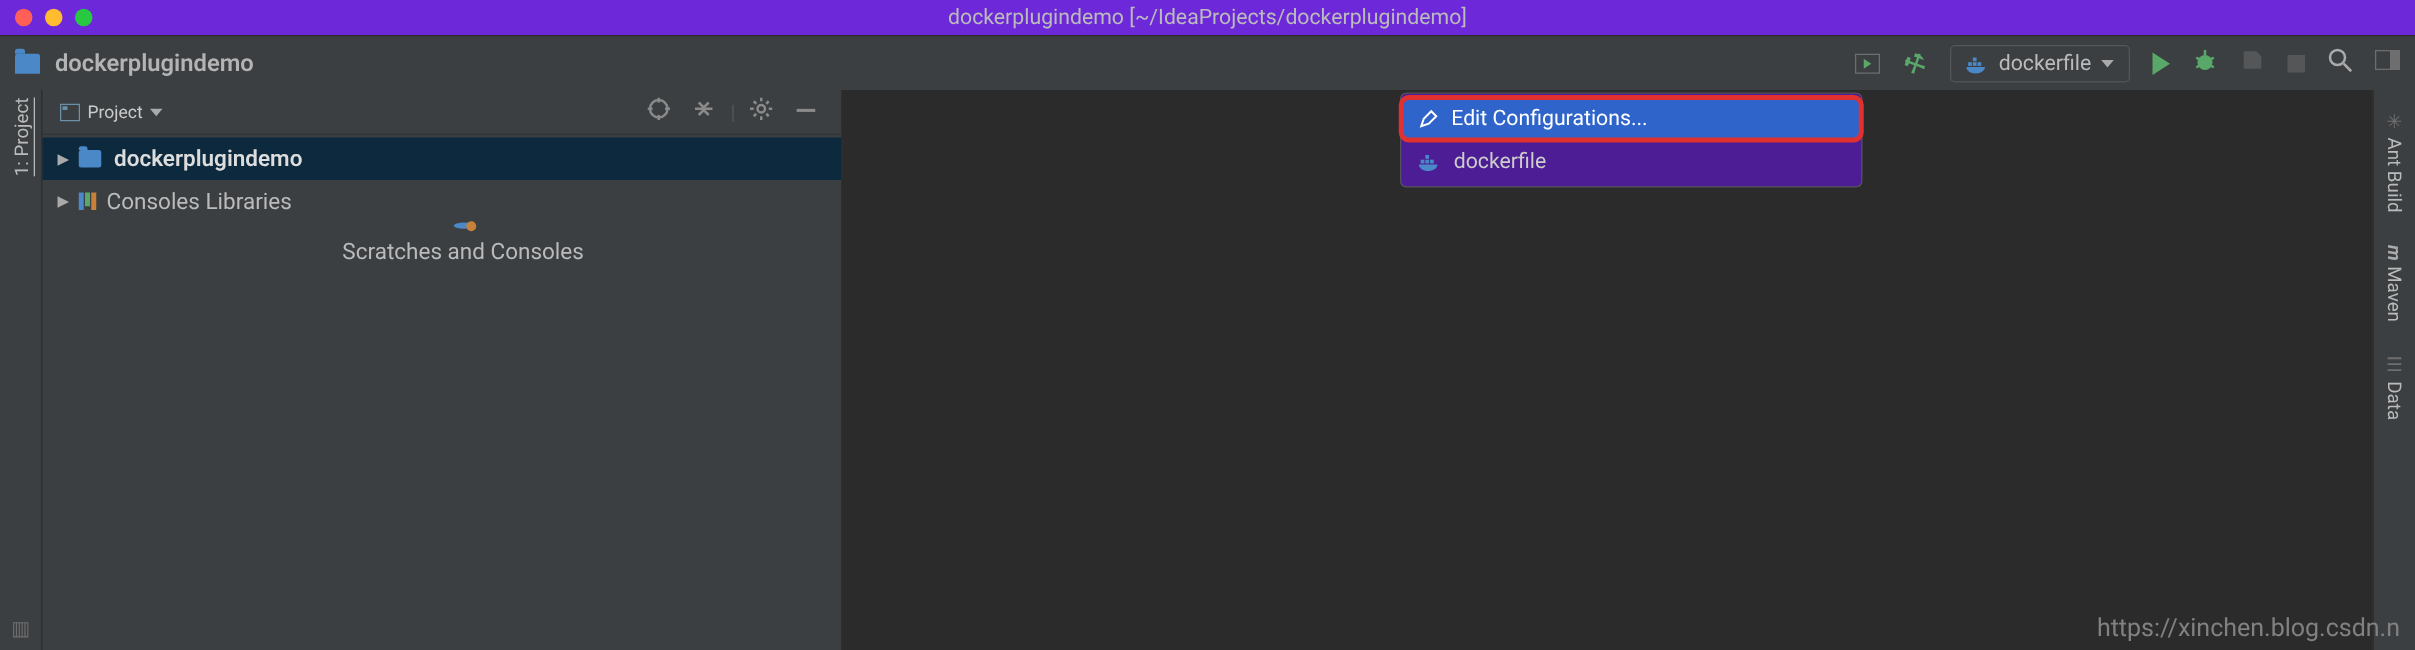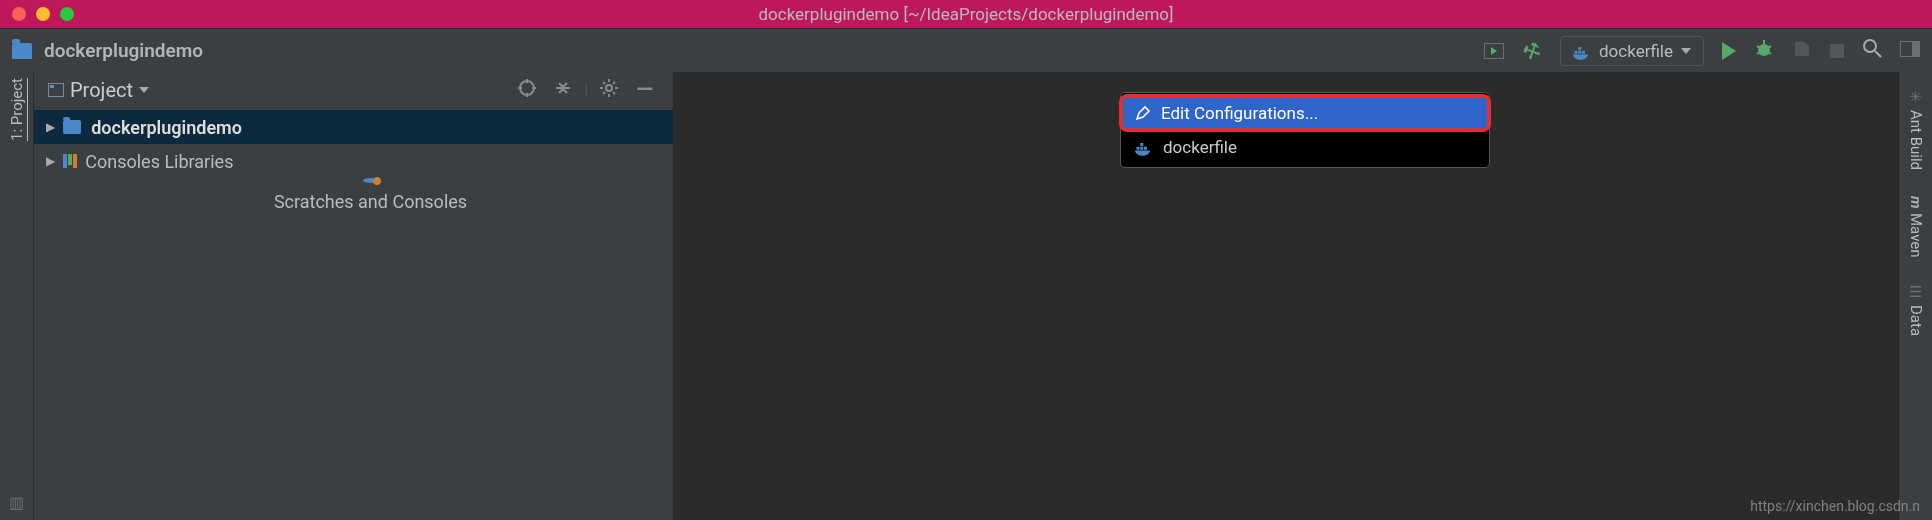--- a/index.html
+++ b/index.html
@@ -1,18 +1,18 @@
 <!DOCTYPE html>
 <html><head>
 <meta charset="utf-8">
 <style>
   * { box-sizing: border-box; margin: 0; padding: 0; font-family: -apple-system, BlinkMacSystemFont, "Segoe UI", Roboto, sans-serif; }
   html, body { width: 1932px; height: 520px; background: #2b2b2b; color: #bbbbbb; overflow: hidden; }
 
-  .title-bar { height: 28px; background: #be185d; display: flex; align-items: center; padding-left: 12px; position: relative; }
+  .title-bar { height: 28px; background: #6d28d9; display: flex; align-items: center; padding-left: 12px; position: relative; }
   .traffic { display: flex; gap: 10px; }
   .traffic .dot { width: 14px; height: 14px; border-radius: 50%; }
   .dot.red { background: #ff5f57; }
   .dot.yellow { background: #febc2e; }
   .dot.green { background: #28c840; }
   .title-text { position: absolute; left: 0; right: 0; text-align: center; color: #bbb; font-size: 17px; }
 
   .nav-bar { height: 44px; background: #3c3f41; display: flex; align-items: center; padding: 0 12px; border-top: 1px solid #2b2b2b; }
   .nav-left { display: flex; align-items: center; gap: 8px; flex: 1; }
   .nav-right { display: flex; align-items: center; gap: 18px; }
@@ -34,21 +34,21 @@
 
   .main { display:flex; height:calc(100% - 72px); }
   .left-gutter { width:34px; background:#3c3f41; border-right:1px solid #2b2b2b; display:flex; flex-direction:column; align-items:center; padding-top:6px; gap:8px;}
   .left-gutter .vlabel { writing-mode: vertical-rl; transform: rotate(180deg); font-size:15px; color:#bbb; display:flex; align-items:center; gap:4px;}
   .left-gutter .vlabel.active { text-decoration: underline; text-underline-offset:2px;}
   .right-gutter { width:34px; background:#3c3f41; border-left:1px solid #2b2b2b; display:flex; flex-direction:column; align-items:center; gap:26px; padding-top:16px;}
   .right-gutter .vlabel { writing-mode: vertical-rl; font-size:15px; color:#bbb; display:flex; align-items:center; gap:4px;}
 
   .sidebar { width:640px; background:#3b3f41; border-right:1px solid #2b2b2b; display:flex; flex-direction:column;}
   .sidebar-head { height:36px; display:flex; align-items:center; padding:0 14px; gap:6px; border-bottom:1px solid #333;}
-  .sidebar-head .title { font-size:20px; color:#ccc;}
+  .sidebar-head .title { font-size:14px; color:#ccc;}
   .sb-small-icon { width:16px;height:16px;display:inline-flex;align-items:center;justify-content:center;}
   .sidebar-head .sp { flex:1;}
   .sidebar-head .hico { color:#8a8a8a; font-size:18px; padding:0 6px;}
   .tree { padding-top:2px;}
   .tree-row { display:flex; align-items:center; height:34px; font-size:18px; padding-left:12px; gap:8px;}
   .tree-row.selected { background:#0d293e;}
   .arrow { color:#aaa; font-size:12px;}
   .tr-folder { width:18px;height:14px;background:#4a88c7;border-radius:2px;position:relative;margin-right:2px;}
   .tr-folder::before{content:"";position:absolute;left:0;top:-3px;width:7px;height:3px;background:#4a88c7;border-radius:2px 2px 0 0;}
   .tree-row .bold { color:#ddd; font-weight:600;}
@@ -56,27 +56,27 @@
   .lib-icon { display:flex; gap:1px;}
   .lib-icon span{width:4px;background:#c08444;}
   .lib-icon span:nth-child(1){height:14px;background:#4a88c7;}
   .lib-icon span:nth-child(2){height:11px;background:#59a869;}
   .lib-icon span:nth-child(3){height:14px;background:#c9803a;}
   .scratch-icon { width:16px;height:16px;border-radius:50%;background:#4a88c7;position:relative;}
   .scratch-icon::after{content:"";position:absolute;right:-2px;bottom:-2px;width:8px;height:8px;border-radius:50%;background:#c9803a;}
   
   .editor { flex:1; background:#2b2b2b;}
 
-  .dropdown { position:absolute; top:92px; left:1120px; width:370px; background:#000000; border:1px solid #555; border-radius:5px; padding:3px 0; z-index:10;}
+  .dropdown { position:absolute; top:74px; left:1120px; width:370px; background:#4c1d95; border:1px solid #555; border-radius:5px; padding:3px 0; z-index:10;}
   .dd-item { display:flex; align-items:center; gap:10px; height:34px; padding:0 14px; font-size:17px; color:#ccc;}
   .dd-item.highlight { background:#2f65ca; color:#fff; outline:4px solid #e03030; outline-offset:-2px; border-radius:6px;}
   .dd-item .spring-icon{ width:18px;height:18px;border-radius:50%; background:#6db33f; position:relative;}
   .dd-item .spring-icon::after{content:"";position:absolute;right:-3px;bottom:-3px;width:9px;height:9px;border-radius:50%;background:#6aa0de;}
   .pencil { width:16px;height:16px; display:inline-block;}
-  .watermark { position:absolute; right:12px; bottom:6px; color:#818181; font-size:14px;}
+  .watermark { position:absolute; right:12px; bottom:6px; color:#818181; font-size:20px;}
   .hammer { display:inline-block; transform:rotate(-25deg);}
 </style>
 </head>
 <body>
 
 <div class="title-bar">
   <div class="traffic">
     <div class="dot red"></div>
     <div class="dot yellow"></div>
     <div class="dot green"></div>

